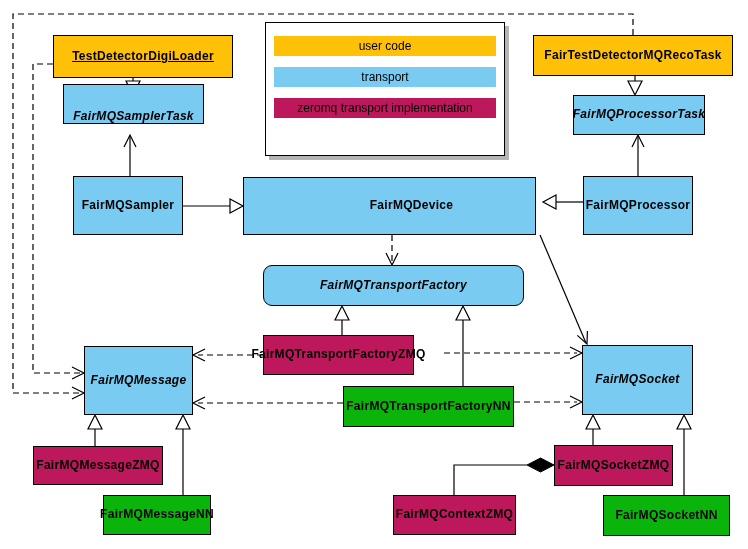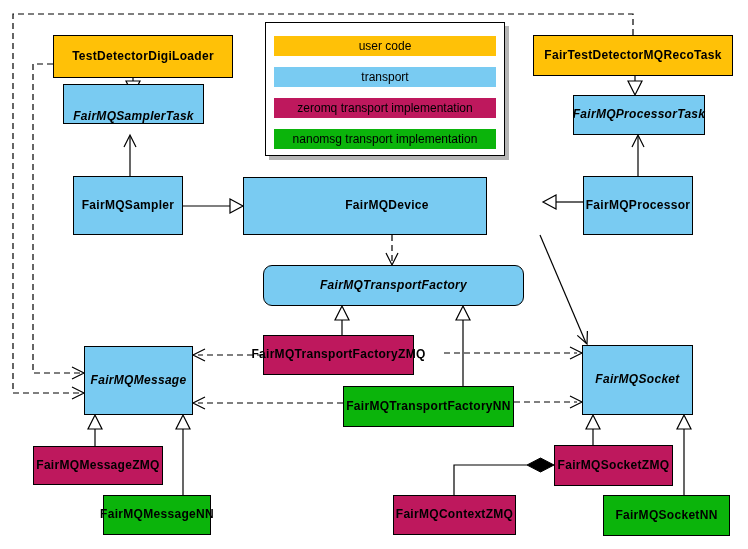--- a/index.html
+++ b/index.html
@@ -139,41 +139,41 @@
       <line x1="684" y1="495" x2="684" y2="429"></line>
       <polygon class="tri" points="677,429 691,429 684,415"></polygon>
     </g>
 
     <g>
       <path d="M527,465 L454,465 L454,495"></path>
       <polygon class="diamond" points="527,465 540.5,458 554,465 540.5,472"></polygon>
     </g>
   </svg>
 
-  <div class="node cat-user" style="left:53px;top:35px;width:180px;height:43px;">
+  <div class="node cat-user" style="left:53px;top:35px;width:180px;height:43px;text-decoration:underline;">
     <span>TestDetectorDigiLoader</span>
   </div>
 
   <div class="node cat-user" style="left:533px;top:35px;width:200px;height:41px;">
     <span>FairTestDetectorMQRecoTask</span>
   </div>
 
   <div class="node cat-framework abstract" style="left:63px;top:84px;width:141px;height:40px;align-items:flex-end;">
     <span>FairMQSamplerTask</span>
   </div>
 
   <div class="node cat-framework abstract" style="left:573px;top:95px;width:132px;height:40px;">
     <span>FairMQProcessorTask</span>
   </div>
 
   <div class="node cat-framework" style="left:73px;top:176px;width:110px;height:59px;">
     <span>FairMQSampler</span>
   </div>
 
-  <div class="node cat-framework" style="left:243px;top:177px;width:244px;height:58px;padding-left:44px;">
+  <div class="node cat-framework" style="left:243px;top:177px;width:293px;height:58px;padding-left:44px;">
     <span>FairMQDevice</span>
   </div>
 
   <div class="node cat-framework" style="left:583px;top:176px;width:110px;height:59px;">
     <span>FairMQProcessor</span>
   </div>
 
   <div class="node cat-framework abstract" style="left:263px;top:265px;width:261px;height:41px;border-radius:9px;">
     <span>FairMQTransportFactory</span>
   </div>
@@ -217,18 +217,15 @@
   <div class="legend">
     <div class="legend-item cat-user">
       <span>user code</span>
     </div>
     <div class="legend-item cat-framework">
       <span>transport</span>
     </div>
     <div class="legend-item cat-zeromq">
       <span>zeromq transport implementation</span>
     </div>
-    <div class="legend-item cat-nanomsg">
-      <span>nanomsg transport implementation</span>
-    </div>
   </div>
 
 </div>
 
 </body></html>

